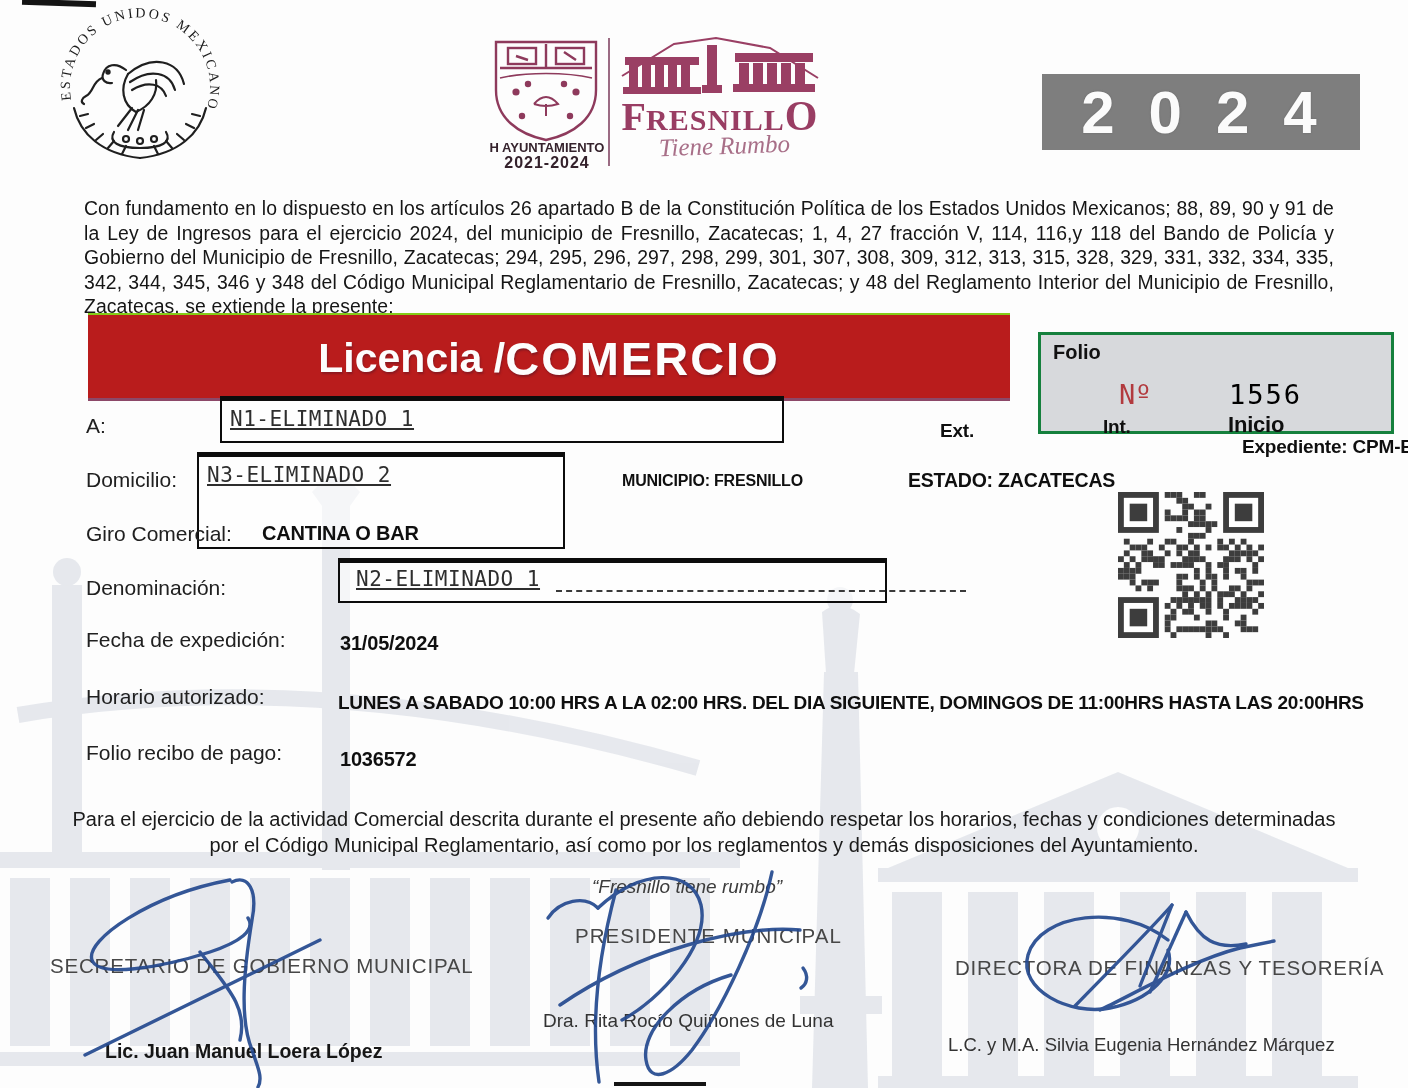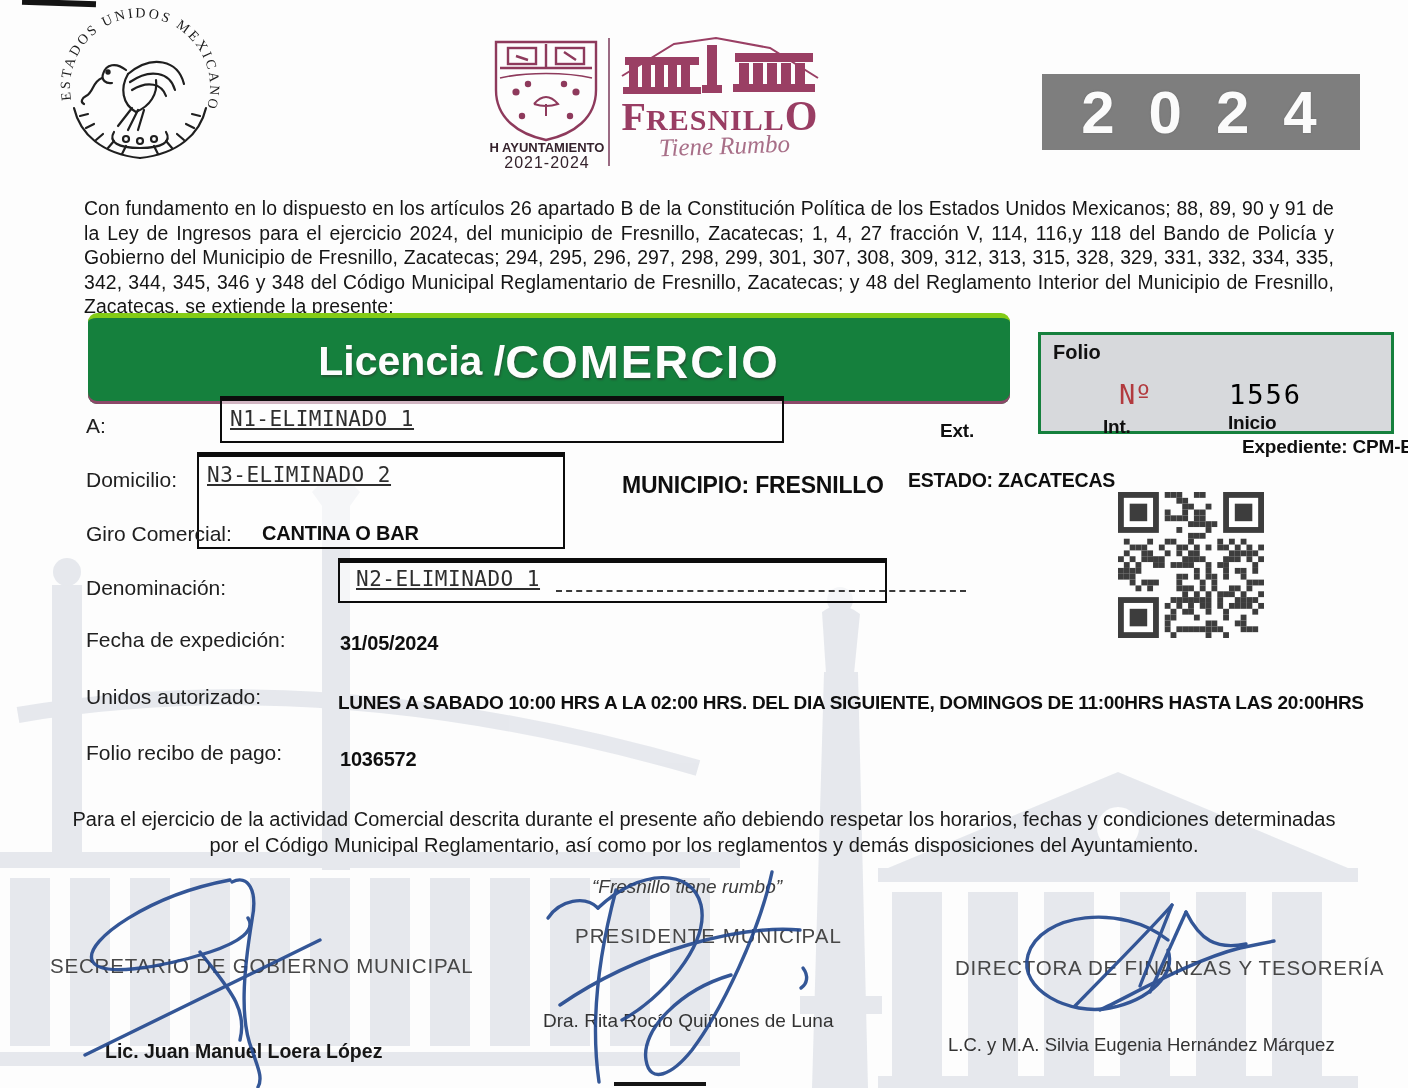--- a/index.html
+++ b/index.html
@@ -7,38 +7,38 @@
         font-family:"Liberation Sans", sans-serif;color:#1b1b1b;}
   .abs{position:absolute;}
 
   
   .year-badge{left:1042px;top:74px;width:318px;height:76px;background:#7e7e7e;
       display:flex;align-items:center;justify-content:center;}
   .year-badge span{color:#fbfbfb;font-weight:bold;font-size:60px;letter-spacing:34px;
       padding-left:30px;text-shadow:0 0 2px #666;}
   .crest-caption{left:482px;top:140px;width:130px;text-align:center;color:#35222c;
       font-weight:bold;font-size:13px;line-height:15px;}
-  .crest-caption .years{font-size:16px;font-weight:normal;letter-spacing:1px;}
+  .crest-caption .years{font-size:16px;font-weight:bold;letter-spacing:1px;}
   .logo-divider{left:608px;top:38px;width:2px;height:128px;background:#9b6b83;}
   .fresnillo-word{left:612px;top:92px;width:215px;text-align:center;color:#993d63;
       font-family:"Liberation Serif", serif;font-weight:bold;white-space:nowrap;}
   .fresnillo-word .cap1{font-size:40px;}
   .fresnillo-word .mid{font-size:30px;letter-spacing:1px;}
   .fresnillo-word .cap2{font-size:42px;}
   .fresnillo-tagline{left:632px;top:132px;width:185px;text-align:center;color:#a86f88;
       font-family:"Liberation Serif", serif;font-style:italic;font-size:25px;transform:rotate(-2deg);}
 
   
   .intro{left:84px;top:196px;width:1250px;font-size:19.4px;line-height:24.6px;
       text-align:justify;color:#151515;letter-spacing:0.1px;}
 
   
-  .banner{left:88px;top:313px;width:922px;height:86px;background:#15803d;
-      border-top:5px solid #84cc16;box-shadow:inset 0 -3px 0 #8c4868;
-      display:flex;align-items:center;justify-content:center;border-radius:9px;}
+  .banner{left:88px;top:313px;width:922px;height:86px;background:#b91c1c;
+      border-top:2px solid #84cc16;box-shadow:inset 0 -3px 0 #8c4868;
+      display:flex;align-items:center;justify-content:center;}
   .banner .t1{color:#fdfdfd;font-size:41px;font-weight:bold;text-shadow:1px 2px 2px rgba(60,20,40,.35);}
   .banner .t2{color:#fdfdfd;font-size:47px;font-weight:900;letter-spacing:2px;
       text-shadow:1px 2px 2px rgba(60,20,40,.4);}
   .folio-box{left:1038px;top:332px;width:350px;height:96px;background:#d7d9dc;
       border:3px solid #15803d;}
   .folio-box .folio-label{position:absolute;left:12px;top:6px;font-size:20px;font-weight:800;color:#111;}
   .folio-box .nosign{position:absolute;left:78px;top:44px;font-family:"DejaVu Sans Mono", monospace;
       font-size:27px;color:#b23a3e;}
   .folio-box .nonum{position:absolute;left:188px;top:44px;font-family:"DejaVu Sans Mono", monospace;
       font-size:27px;color:#000000;letter-spacing:2px;}
@@ -200,43 +200,43 @@
     <span class="nonum">1556</span>
   </div>
 
   <div class="abs flabel" style="left:86px;top:414px;">A:</div>
   <div class="abs fieldbox" style="left:220px;top:396px;width:560px;height:40px;">
     <div class="mono" style="padding:6px 0 0 8px;">N1-ELIMINADO 1</div>
   </div>
 
   <div class="abs bval" style="left:940px;top:420px;font-size:19px;">Ext.</div>
   <div class="abs bval" style="left:1103px;top:416px;font-size:19px;">Int.</div>
-  <div class="abs bval" style="left:1228px;top:412px;font-size:19px;">Inicio</div>
+  <div class="abs bval" style="left:1228px;top:412px;font-size:22px;">Inicio</div>
   <div class="abs bval" style="left:1242px;top:436px;font-size:19px;">Expediente: CPM-ES-1018-24</div>
 
   <div class="abs flabel" style="left:86px;top:468px;">Domicilio:</div>
   <div class="abs fieldbox" style="left:197px;top:452px;width:364px;height:90px;">
     <div class="mono" style="padding:6px 0 0 8px;">N3-ELIMINADO 2</div>
   </div>
-  <div class="abs bval" style="left:622px;top:472px;font-size:23px;">MUNICIPIO: FRESNILLO</div>
+  <div class="abs bval" style="left:622px;top:472px;font-size:16px;">MUNICIPIO: FRESNILLO</div>
   <div class="abs bval" style="left:908px;top:469px;font-size:19.5px;">ESTADO: ZACATECAS</div>
 
   <div class="abs flabel" style="left:86px;top:522px;">Giro Comercial:</div>
   <div class="abs bval" style="left:262px;top:522px;">CANTINA O BAR</div>
 
   <div class="abs flabel" style="left:86px;top:576px;">Denominación:</div>
   <div class="abs fieldbox" style="left:338px;top:558px;width:545px;height:38px;">
     <div class="mono" style="padding:4px 0 0 16px;">N2-ELIMINADO 1</div>
   </div>
   <div class="abs dashes" style="left:556px;top:572px;width:410px;height:18px;"></div>
 
   <div class="abs flabel" style="left:86px;top:628px;">Fecha de expedición:</div>
   <div class="abs bval" style="left:340px;top:632px;">31/05/2024</div>
 
-  <div class="abs flabel" style="left:86px;top:685px;">Unidos autorizado:</div>
+  <div class="abs flabel" style="left:86px;top:685px;">Horario autorizado:</div>
   <div class="abs bval" style="left:338px;top:692px;font-size:19px;letter-spacing:-0.3px;">LUNES A SABADO 10:00 HRS A LA 02:00 HRS. DEL DIA SIGUIENTE, DOMINGOS DE 11:00HRS HASTA LAS 20:00HRS</div>
 
   <div class="abs flabel" style="left:86px;top:741px;">Folio recibo de pago:</div>
   <div class="abs bval" style="left:340px;top:748px;">1036572</div>
 
   <svg class="abs" style="left:1118px;top:492px;" width="146" height="146" viewBox="0 0 146 146" id="qr">
       <rect x="46.72" y="0" width="5.84" height="5.84" fill="#3d3d3d"></rect>
       <rect x="52.56" y="0" width="5.84" height="5.84" fill="#3d3d3d"></rect>
       <rect x="58.4" y="0" width="5.84" height="5.84" fill="#3d3d3d"></rect>
       <rect x="75.92" y="0" width="5.84" height="5.84" fill="#3d3d3d"></rect>

